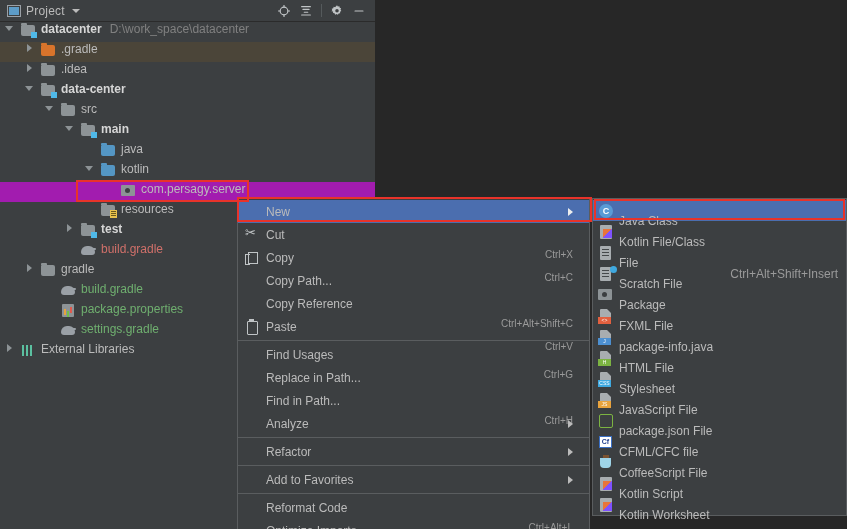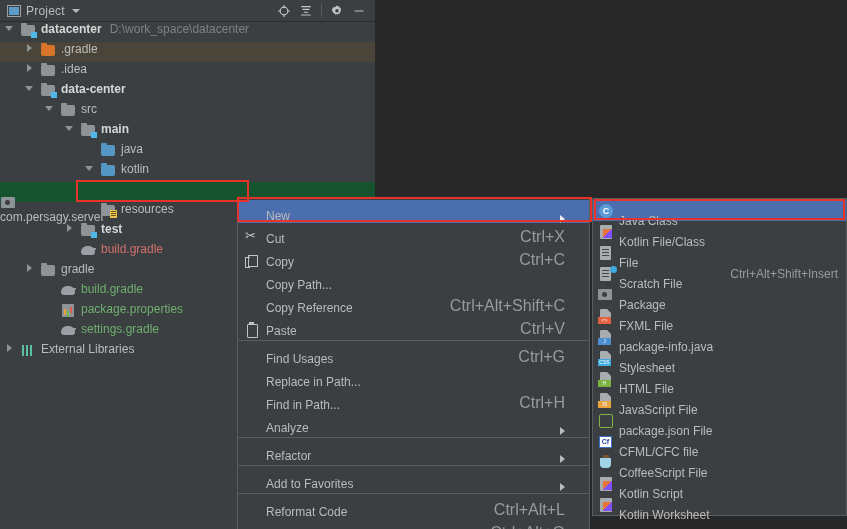--- a/index.html
+++ b/index.html
@@ -39,21 +39,21 @@
   #header-tools { margin-left: auto; display: flex; align-items: center; padding-right: 5px; }
   .tool-btn { width: 22px; height: 20px; display: flex; align-items: center; justify-content: center; }
   .tool-sep { width: 1px; height: 13px; background: #555A5C; margin: 0 4px; }
 
   
   #tree { position: absolute; left: 0; top: 22px; right: 0; bottom: 0; overflow: hidden; }
   .row {
     position: relative; height: 20px; display: flex; align-items: flex-start;
     font-size: 12px; color: #BBBBBB; white-space: nowrap;
   }
-  .row.sel { background: #14532d; flex-direction: column; }
+  .row.sel { background: #a21caf; }
   .row.hov { background: #4B4539; }
   .twisty { width: 12px; height: 12px; position: relative; flex: none; }
   .twisty.closed::before {
     content: ""; position: absolute; left: 3px; top: 2px;
     border-left: 5px solid #8D9396; border-top: 4px solid transparent; border-bottom: 4px solid transparent;
   }
   .twisty.open::before {
     content: ""; position: absolute; left: 1px; top: 4px;
     border-top: 5px solid #8D9396; border-left: 4px solid transparent; border-right: 4px solid transparent;
   }
@@ -95,27 +95,27 @@
 
   .green { color:#6FAF6F; } .red { color:#D0706A; }
 
   
   #context-menu {
     position: absolute; left: 237px; top: 198px; width: 353px;
     background: #3C3F41; border: 1px solid #5A5D5F;
     padding: 1px 0 0 0;
   }
   .mi {
-    position: relative; height: 23px; display: flex; align-items: flex-end;
-    font-size: 12px; color: #BBBBBB; padding: 0 24px 0 0;
+    position: relative; height: 23px; display: flex; align-items: center;
+    font-size: 12px; color: #BBBBBB; padding: 0 16px 0 0;
   }
   .mi.hl { background: #4B6EAF; }
   .mi-ic { width: 20px; height: 16px; position: relative; flex: none; margin-left: 4px; }
   .mi-label { margin-left: 4px; }
-  .mi-shortcut { margin-left: auto; color: #9A9A9A; font-size: 16px; margin-top: 40px; }
+  .mi-shortcut { margin-left: auto; color: #9A9A9A; font-size: 10px; margin-top: 40px; }
   .mi-arrow { margin-left: auto; width: 0; height: 0;
     border-left: 5px solid #BBBBBB; border-top: 4px solid transparent; border-bottom: 4px solid transparent; }
   .mi.hl .mi-arrow { border-left-color: #EDEDED; }
   .msep { height: 1px; background: #5A5D5F; margin: 2px 0; }
 
   .ic-cut, .ic-copy, .ic-paste { position:absolute; left:3px; top:1px; width:14px; height:14px; }
   .ic-cut::before { content:"\2702"; position:absolute; left:0; top:-3px; font-size:13px; color:#C0C4C6; }
   .ic-copy::before { content:""; position:absolute; left:3px; top:1px; width:8px; height:10px;
       border:1px solid #C0C4C6; }
   .ic-copy::after { content:""; position:absolute; left:0px; top:3px; width:4px; height:9px;
@@ -472,30 +472,30 @@
       <div class="si">
         <span class="si-ic">
           <span class="f-page"></span>
           <span class="f-tag" style="background:#4C8FD0">J</span>
         </span>
         <span class="si-label">package-info.java</span>
       </div>
       <div class="si">
         <span class="si-ic">
           <span class="f-page"></span>
+          <span class="f-tag" style="background:#7CB342">H</span>
+        </span>
+        <span class="si-label">HTML File</span>
+      </div>
+      <div class="si">
+        <span class="si-ic">
+          <span class="f-page"></span>
           <span class="f-tag" style="background:#3FA9E0">CSS</span>
         </span>
         <span class="si-label">Stylesheet</span>
-      </div>
-      <div class="si">
-        <span class="si-ic">
-          <span class="f-page"></span>
-          <span class="f-tag" style="background:#7CB342">H</span>
-        </span>
-        <span class="si-label">HTML File</span>
       </div>
       <div class="si">
         <span class="si-ic">
           <span class="f-page"></span>
           <span class="f-tag" style="background:#E8A33D">JS</span>
         </span>
         <span class="si-label">JavaScript File</span>
       </div>
       <div class="si">
         <span class="si-ic">

